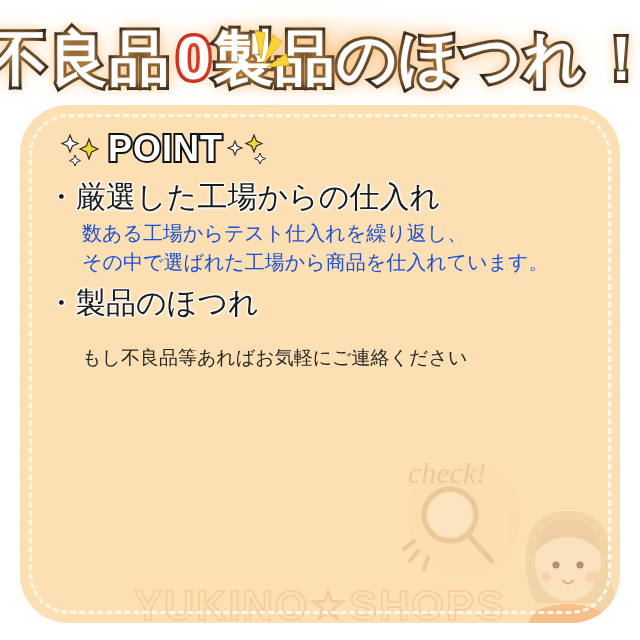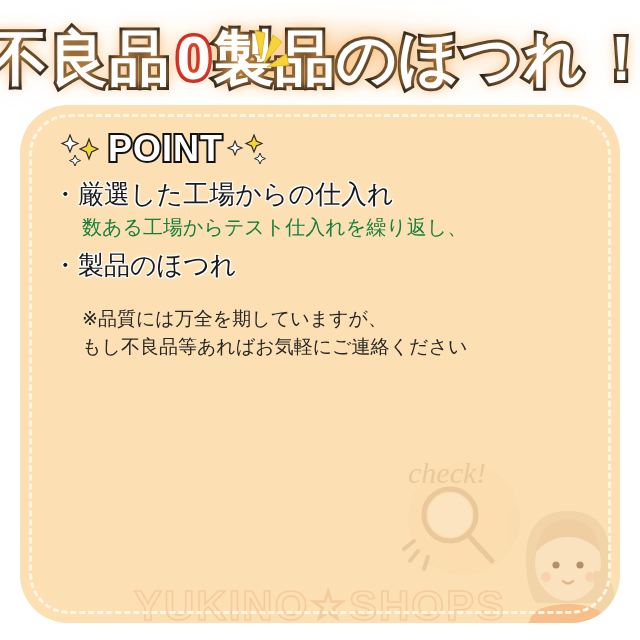--- a/index.html
+++ b/index.html
@@ -158,36 +158,36 @@
     -webkit-text-stroke: 4px #111111;
     paint-order: stroke fill;
     margin: 0 4px;
     line-height: 1;
   }
 
   .section {
     margin: 0 0 6px 0;
   }
   .sec-heading {
-    font-size: 26px;
+    font-size: 30px;
     line-height: 1.32;
     color: #1b1b1b;
-    margin-left: 6px;
+    margin-left: 0;
     text-shadow:
       1px 1px 0 #ffffff,
       -1px 1px 0 #ffffff,
       1px -1px 0 #ffffff,
       -1px -1px 0 #ffffff,
       0 0 4px rgba(255,255,255,0.95);
   }
   .sec-body {
     margin: 2px 0 0 36px;
     font-size: 20px;
     line-height: 1.45;
-    color: #15803d;
+    color: #1d4ed8;
   }
   .sec-body div {
     white-space: nowrap;
   }
 
   .footnote {
     margin: 22px 0 0 36px;
     font-size: 19px;
     line-height: 1.5;
     color: #262626;
@@ -278,27 +278,27 @@
         <path d="M8 10 L10 15 L15 17 L10 19 L8 24 L6 19 L1 17 L6 15 Z" fill="#ffffff" stroke="#2c2c2c" stroke-width="1.1"></path>
         <path d="M27 4 L29.4 10 L35 12.5 L29.4 15 L27 21 L24.6 15 L19 12.5 L24.6 10 Z" fill="#f5d43a" stroke="#2c2c2c" stroke-width="1.2"></path>
         <path d="M33 22 L34.6 26 L38.5 27.6 L34.6 29.2 L33 33 L31.4 29.2 L27.5 27.6 L31.4 26 Z" fill="#ffffff" stroke="#2c2c2c" stroke-width="1"></path>
       </svg>
     </div>
 
     <div class="section">
       <div class="sec-heading">・厳選した工場からの仕入れ</div>
       <div class="sec-body">
         <div>数ある工場からテスト仕入れを繰り返し、</div>
+        <div>その中で選ばれた工場から商品を仕入れています。</div>
       </div>
     </div>
 
 
     <div class="section">
       <div class="sec-heading">・製品のほつれ</div>
     </div>
 
     <div class="footnote">
-      <div>※品質には万全を期していますが、</div>
       <div>もし不良品等あればお気軽にご連絡ください</div>
     </div>
 
   </div>
 </div>
 
 </body></html>

